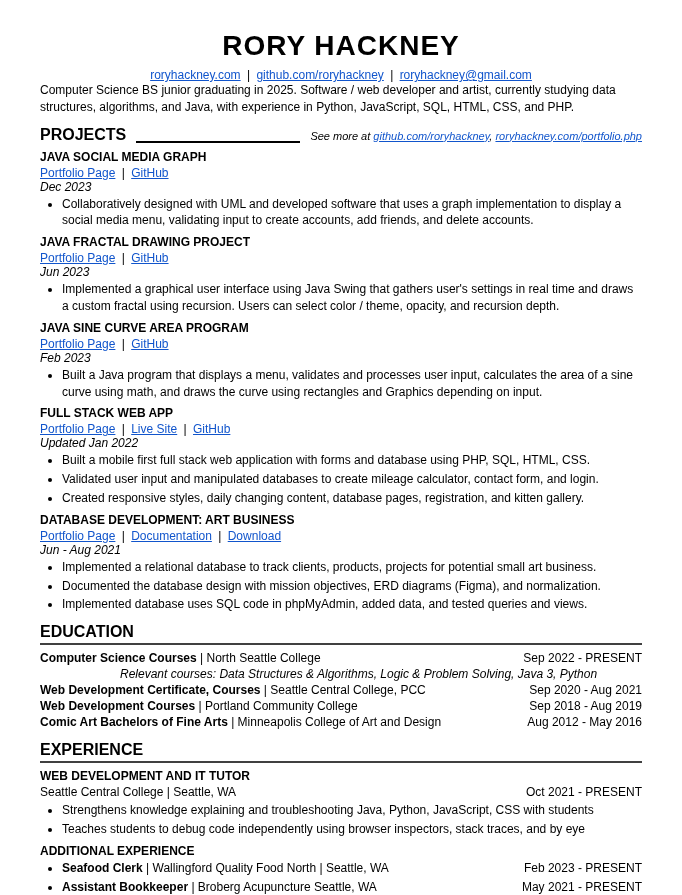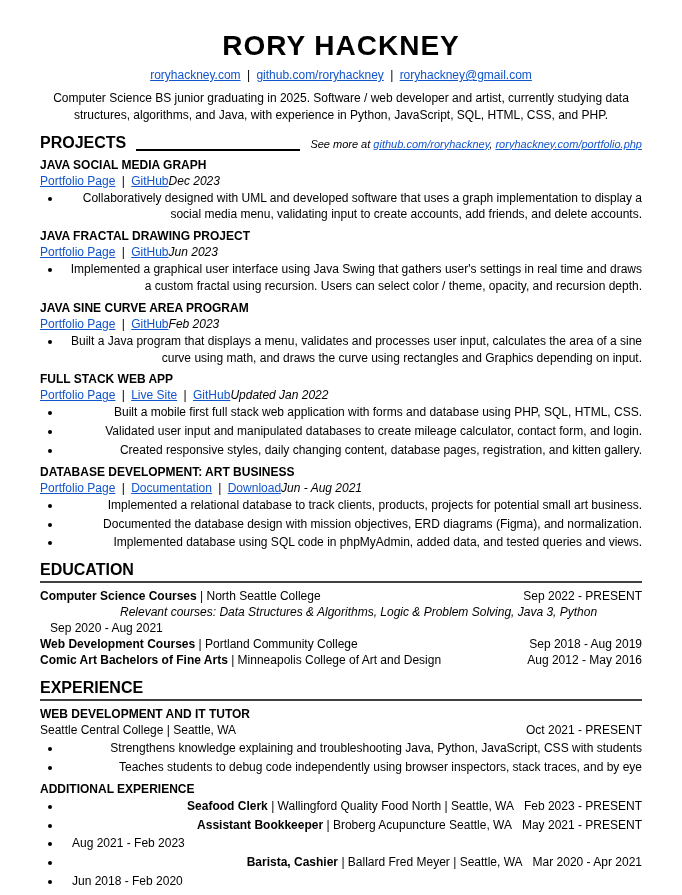--- a/index.html
+++ b/index.html
@@ -14,28 +14,27 @@
     }
     .name {
       text-align: center;
       font-size: 28px;
       font-weight: bold;
       letter-spacing: 1px;
       margin-bottom: 6px;
     }
     .contact-line {
       text-align: center;
-      margin-bottom: 8px;
     }
     .contact-line a, a {
       color: #1155CC;
       text-decoration: underline;
     }
     .summary {
-      text-align: center;
+      text-align: left;
       margin-bottom: 10px;
       line-height: 1.4;
     }
     .section-header {
       font-size: 16px;
       font-weight: bold;
       border-bottom: 2px solid #404040;
       padding-bottom: 2px;
       margin-top: 10px;
       margin-bottom: 6px;
@@ -47,37 +46,37 @@
     .project-title {
       font-weight: bold;
       font-size: 12px;
       margin-bottom: 2px;
     }
     .project-links-date {
       display: flex;
       justify-content: flex-start;
       align-items: baseline;
       margin-bottom: 2px;
+      flex-direction: column;
     }
     .project-links {
       font-size: 12px;
     }
     .project-date {
       font-size: 12px;
       font-style: italic;
     }
     ul.bullets {
       list-style: disc;
       padding-left: 22px;
       margin-bottom: 6px;
     }
     ul.bullets li {
       margin-bottom: 2px;
       line-height: 1.4;
-      text-align: right;
     }
     .edu-row {
       display: flex;
       justify-content: space-between;
       align-items: center;
       margin-bottom: 2px;
     }
     .edu-left {
       flex: 1;
     }
@@ -205,36 +204,41 @@
     <span class="separator"> | </span>
     <a href="#">Documentation</a>
     <span class="separator"> | </span>
     <a href="#">Download</a>
   </div>
   <div class="project-date">Jun - Aug 2021</div>
 </div>
 <ul class="bullets">
   <li>Implemented a relational database to track clients, products, projects for potential small art business.</li>
   <li>Documented the database design with mission objectives, ERD diagrams (Figma), and normalization.</li>
-  <li>Implemented database using SQL code in phpMyAdmin, added data, and tested queries and views.</li>
+  <li>Implemented database uses SQL code in phpMyAdmin, added data, and tested queries and views.</li>
 </ul>
 
 <div class="section-header">EDUCATION</div>
 
 <div class="edu-row">
   <div class="edu-left">
     <span class="bold">Computer Science Courses</span>
     <span> | </span>
     <span>North Seattle College</span>
   </div>
   <div class="edu-right">Sep 2022 - PRESENT</div>
 </div>
 <div class="edu-relevant">Relevant courses: Data Structures &amp; Algorithms, Logic &amp; Problem Solving, Java 3, Python</div>
 
 <div class="edu-row">
+  <div class="edu-left">
+    <span class="bold">Web Development Certificate, Courses</span>
+    <span> | </span>
+    <span>Seattle Central College, PCC</span>
+  </div>
   <div class="edu-right">Sep 2020 - Aug 2021</div>
 </div>
 
 <div class="edu-row">
   <div class="edu-left">
     <span class="bold">Web Development Courses</span>
     <span> | </span>
     <span>Portland Community College</span>
   </div>
   <div class="edu-right">Sep 2018 - Aug 2019</div>

